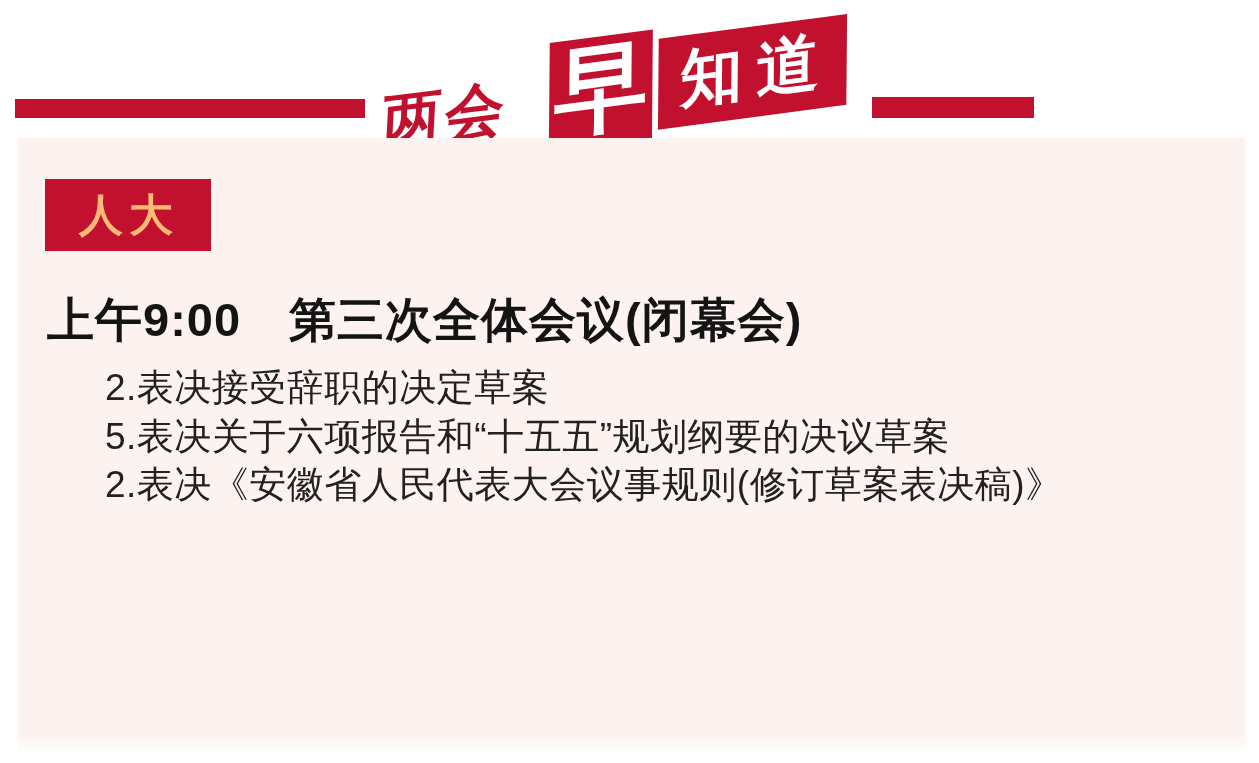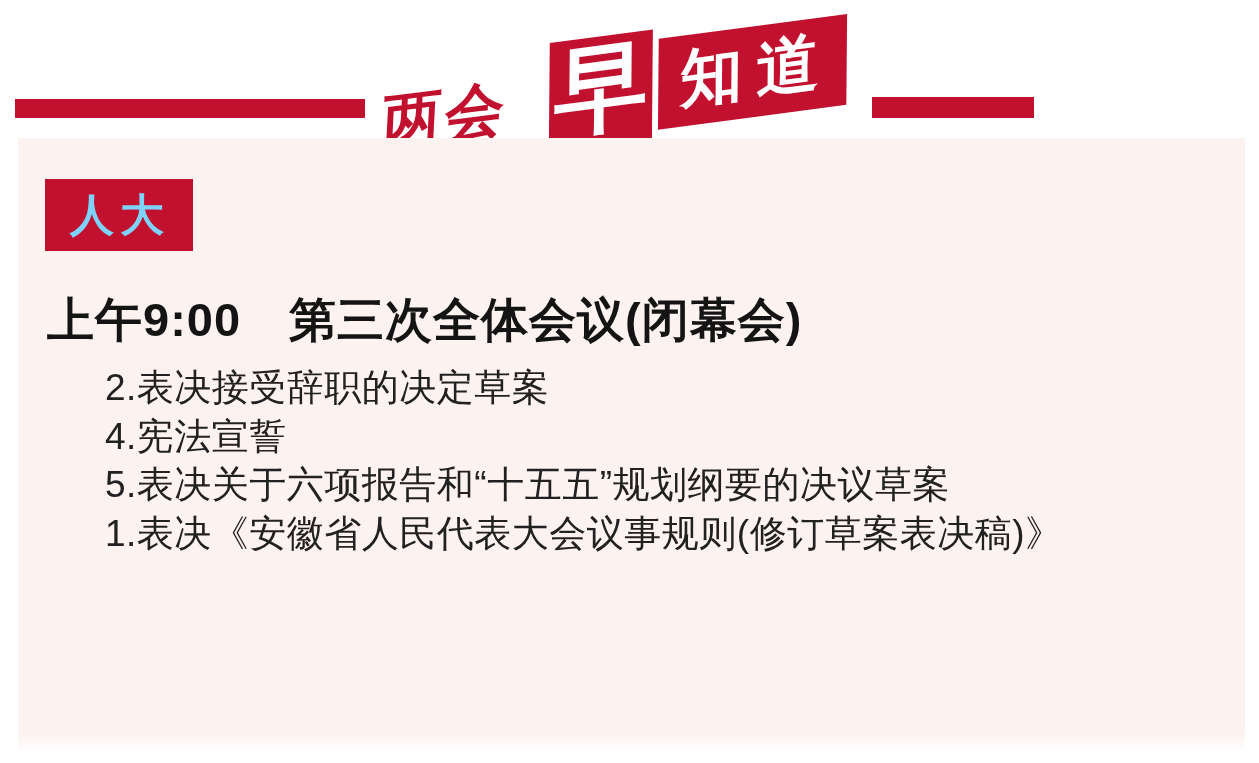--- a/index.html
+++ b/index.html
@@ -67,22 +67,22 @@
     background:var(--panel-bg);
   }
   .panel::after{ 
     content:"";position:absolute;left:0;right:0;bottom:-2px;height:20px;
     background:linear-gradient(180deg,rgba(255,255,255,0),rgba(255,255,255,0.92));
     pointer-events:none;
   }
 
   .section-badge{
     position:absolute;left:27px;top:41px;
-    width:148px;height:72px;
-    background:var(--accent);color:#7dd3fc;
+    width:166px;height:72px;
+    background:var(--accent);color:#fdba74;
     font-size:44px;font-weight:700;letter-spacing:6px;
     display:flex;align-items:center;justify-content:center;
     padding-left:2px; 
   }
 
   .session-title{
     position:absolute;left:29px;top:153px;
     font-size:47px;font-weight:700;color:#141414;
     line-height:58px;letter-spacing:1px;white-space:nowrap;text-align:center;
   }
@@ -116,19 +116,18 @@
 
   </div>
 
   <div class="panel">
     <div class="section-badge">人大</div>
 
     <div class="session-title">上午9:00　第三次全体会议(闭幕会)</div>
 
     <div class="agenda">
       <div class="agenda-item">2.表决接受辞职的决定草案</div>
-      <div class="agenda-item">4.宪法宣誓</div>
       <div class="agenda-item">5.表决关于六项报告和“十五五”规划纲要的决议草案</div>
-      <div class="agenda-item">1.表决《安徽省人民代表大会议事规则(修订草案表决稿)》</div>
+      <div class="agenda-item">2.表决《安徽省人民代表大会议事规则(修订草案表决稿)》</div>
     </div>
   </div>
 
 </div>
 
 </body></html>

